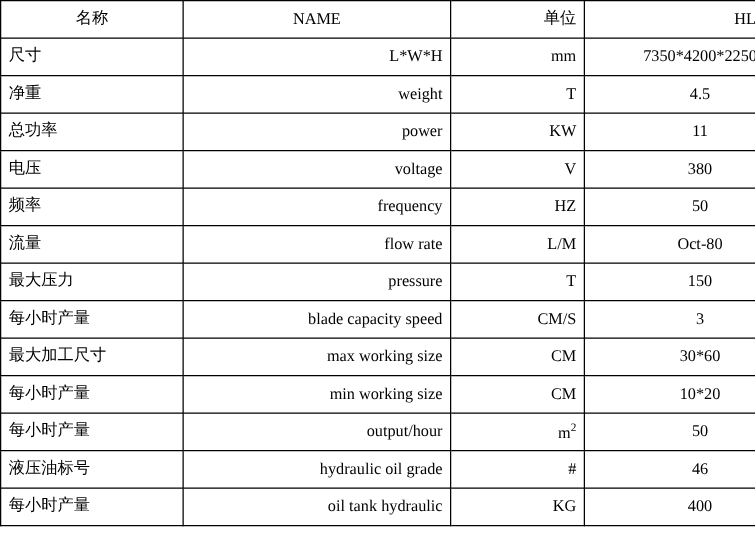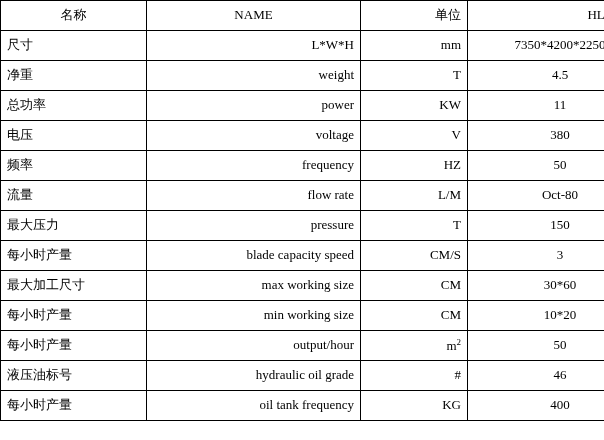--- a/index.html
+++ b/index.html
@@ -134,18 +134,18 @@
       <td class="col-value en">50</td>
     </tr>
     <tr>
       <td class="col-name cn">液压油标号</td>
       <td class="col-eng en">hydraulic oil grade</td>
       <td class="col-unit en">#</td>
       <td class="col-value en">46</td>
     </tr>
     <tr>
       <td class="col-name cn">每小时产量</td>
-      <td class="col-eng en">oil tank frequency</td>
+      <td class="col-eng en">oil tank hydraulic</td>
       <td class="col-unit en">KG</td>
       <td class="col-value en">400</td>
     </tr>
   </tbody>
 </table>
 
 </body></html>

